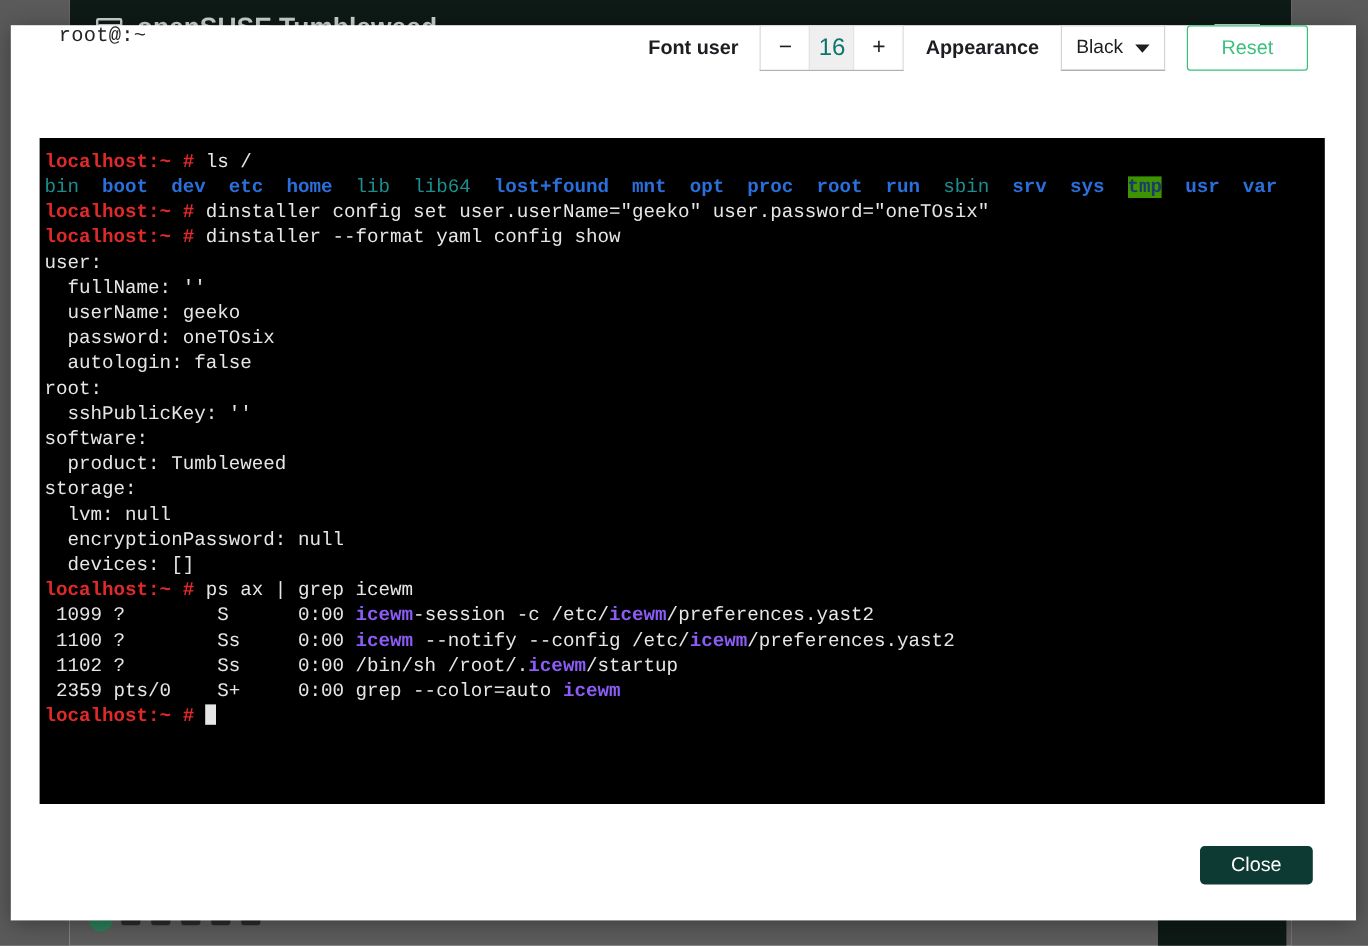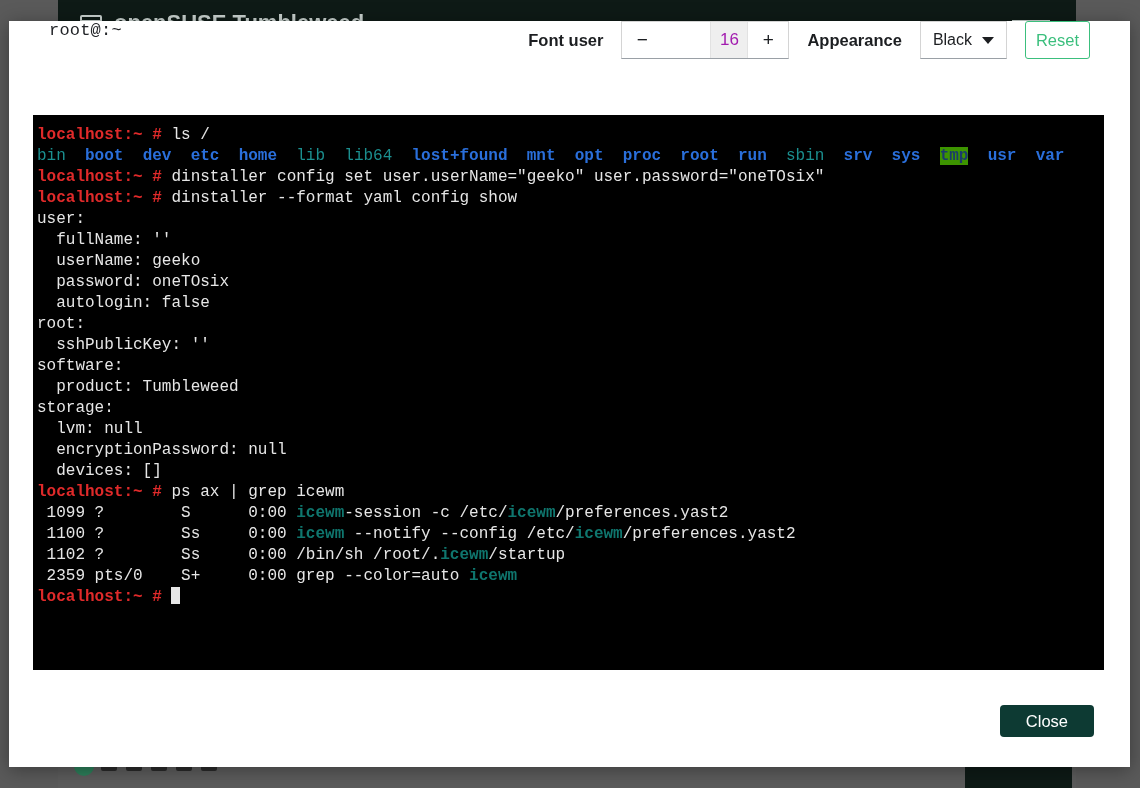--- a/index.html
+++ b/index.html
@@ -120,24 +120,23 @@
     border: 0; background: #fff;
     width: 40px; cursor: pointer;
     font-size: 19px; color: #1c1e21;
     font-family: "Liberation Sans", sans-serif;
     display: flex; align-items: center; justify-content: center;
     padding: 0;
   }
   #font-size-value {
     width: 38px; background: #efefef;
     display: flex; align-items: center; justify-content: center;
-    font-size: 17px; color: #a21caf;
+    font-size: 20px; color: #0f766e;
     border-left: 1px solid #e2e2e2;
     border-right: 1px solid #e2e2e2;
-    margin-left: 48px;
   }
 
   
   #appearance-select {
     height: 38px; min-width: 87px;
     border: 1px solid #d4d4d4;
     border-bottom-color: #9aa0a6;
     background: #fff;
     display: flex; align-items: center;
     justify-content: space-between;
@@ -148,21 +147,21 @@
   #appearance-value { font-size: 16px; color: #1c1e21; }
   .caret {
     width: 0; height: 0;
     border-left: 6px solid transparent;
     border-right: 6px solid transparent;
     border-top: 7px solid #1c1e21;
   }
 
   
   #reset-button {
-    height: 38px; padding: 0 10px;
+    height: 38px; padding: 0 28px;
     border: 1px solid #3bbf7d;
     border-radius: 3px;
     background: #fff;
     color: #3bbf7d;
     font-size: 16.5px;
     cursor: pointer;
     font-family: "Liberation Sans", sans-serif;
   }
 
   
@@ -178,21 +177,21 @@
     line-height: 21px;
     color: #e6e6e6;
     white-space: pre;
   }
   #terminal .line { height: 21px; }
   .c-prompt { color: #e02a2a; font-weight: 700; }
   .c-plain  { color: #e6e6e6; }
   .c-dir    { color: #2a6fdb; font-weight: 700; }
   .c-link   { color: #1b8f8f; }
   .c-sticky { color: #1b3b6b; font-weight: 700; background: #3d9400; }
-  .c-match  { color: #0f766e; font-weight: 700; }
+  .c-match  { color: #8b5cf6; font-weight: 700; }
   #cursor {
     display: inline-block;
     width: 9px; height: 17px;
     background: #e6e6e6;
     vertical-align: -3px;
   }
 
   
   #modal-footer {
     position: absolute;

